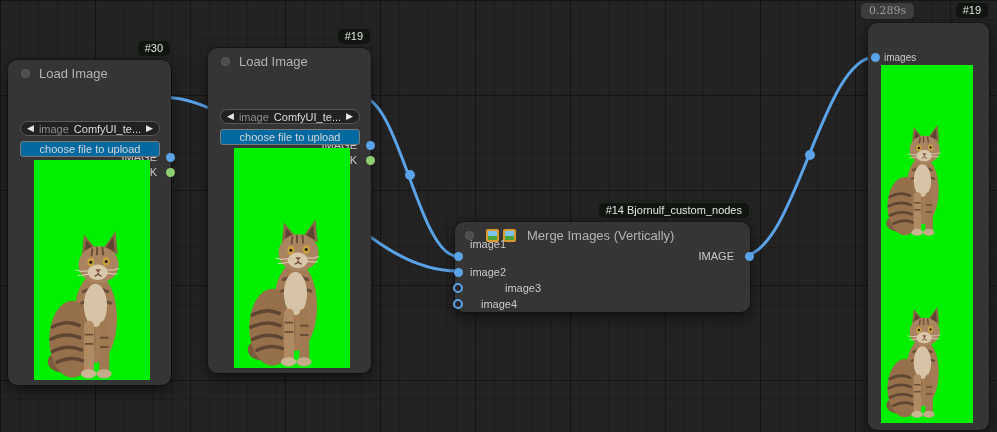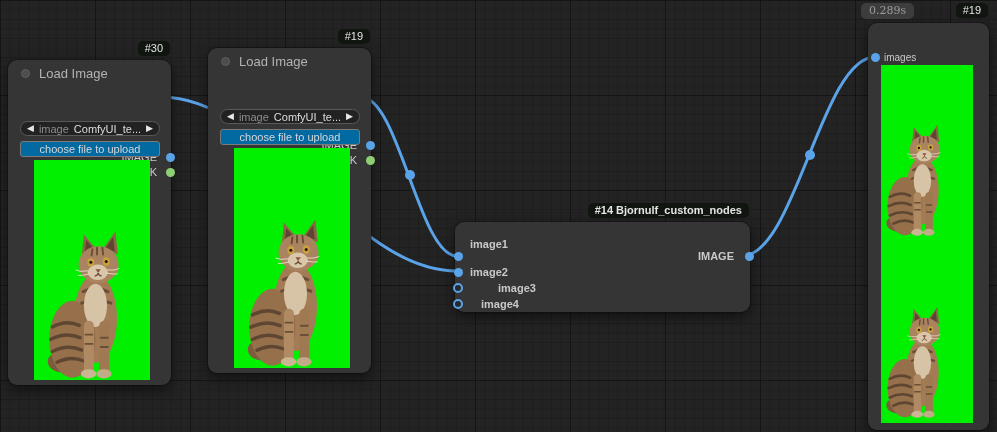--- a/index.html
+++ b/index.html
@@ -162,28 +162,34 @@
     <span class="arrow">▶</span>
   </div>
   <div class="upload-btn" style="top:81px; width:140px;">choose file to upload</div>
   <div class="imgbox" style="left:26px; top:100px; width:116px; height:220px; background:#00f000;">
     <svg class="cat" style="left:5px; bottom:0;" width="96" height="150" viewBox="0 0 110 195" preserveAspectRatio="xMidYMax meet">
         <use href="#cat"></use>
       </svg>
   </div>
 </div>
 
-<div class="node" style="left:455px; top:222px; width:295px; height:90px;font-weight:bold;">
+<div class="node" style="left:455px; top:222px; width:295px; height:90px;">
   <div class="badge">#14 Bjornulf_custom_nodes</div>
+  <div class="titlerow" style="gap:4px; padding-left:10px;">
+    <span class="tdot" style="margin-right:8px;"></span>
+    <span class="pic-icon"></span>
+    <span class="pic-icon"></span>
+    <span style="margin-left:7px;">Merge Images (Vertically)</span>
+  </div>
   <span class="port-dot img" style="left:-1px; top:30px;"></span>
   <div class="port-label" style="left:15px; top:15px;">image1</div>
   <span class="port-dot img" style="left:-1px; top:46px;"></span>
   <div class="port-label" style="left:15px; top:43px;">image2</div>
   <span class="port-dot hollow" style="left:-2px; top:61px;"></span>
-  <div class="port-label" style="left:15px; top:59px;padding-left:28px;">image3</div>
+  <div class="port-label" style="left:22px; top:59px;padding-left:28px;">image3</div>
   <span class="port-dot hollow" style="left:-2px; top:77px;"></span>
   <div class="port-label" style="left:26px; top:75px;">image4</div>
   <div class="port-label right" style="right:16px; top:27px; width:60px;">IMAGE</div>
   <span class="port-dot img" style="right:-4px; top:30px;"></span>
 </div>
 
 <div class="node" style="left:868px; top:23px; width:121px; height:407px;">
   <div class="time-badge">0.289s</div>
   <div class="badge" style="top:-20px;">#19</div>
   <span class="port-dot img" style="left:3px; top:30px;"></span>

